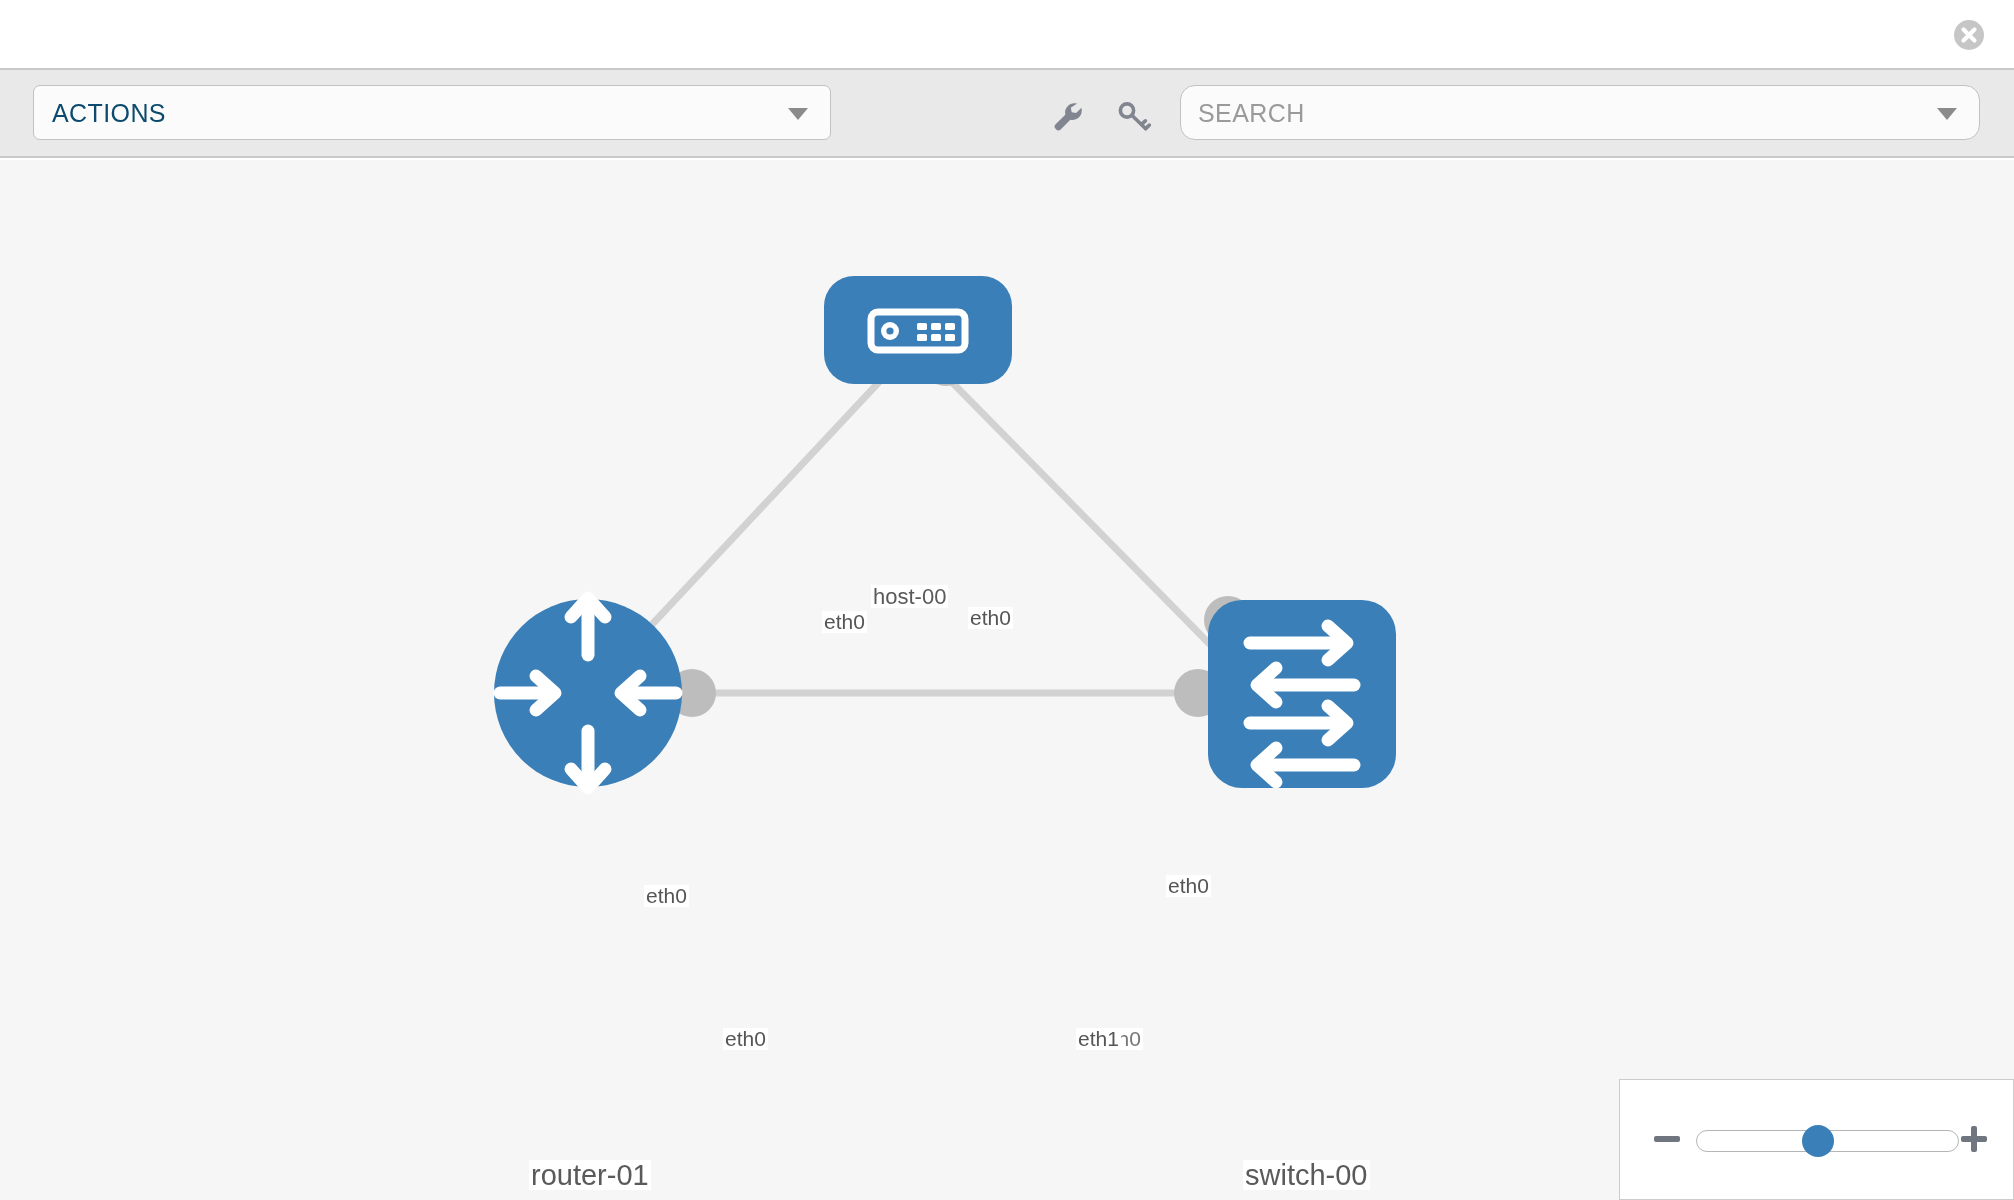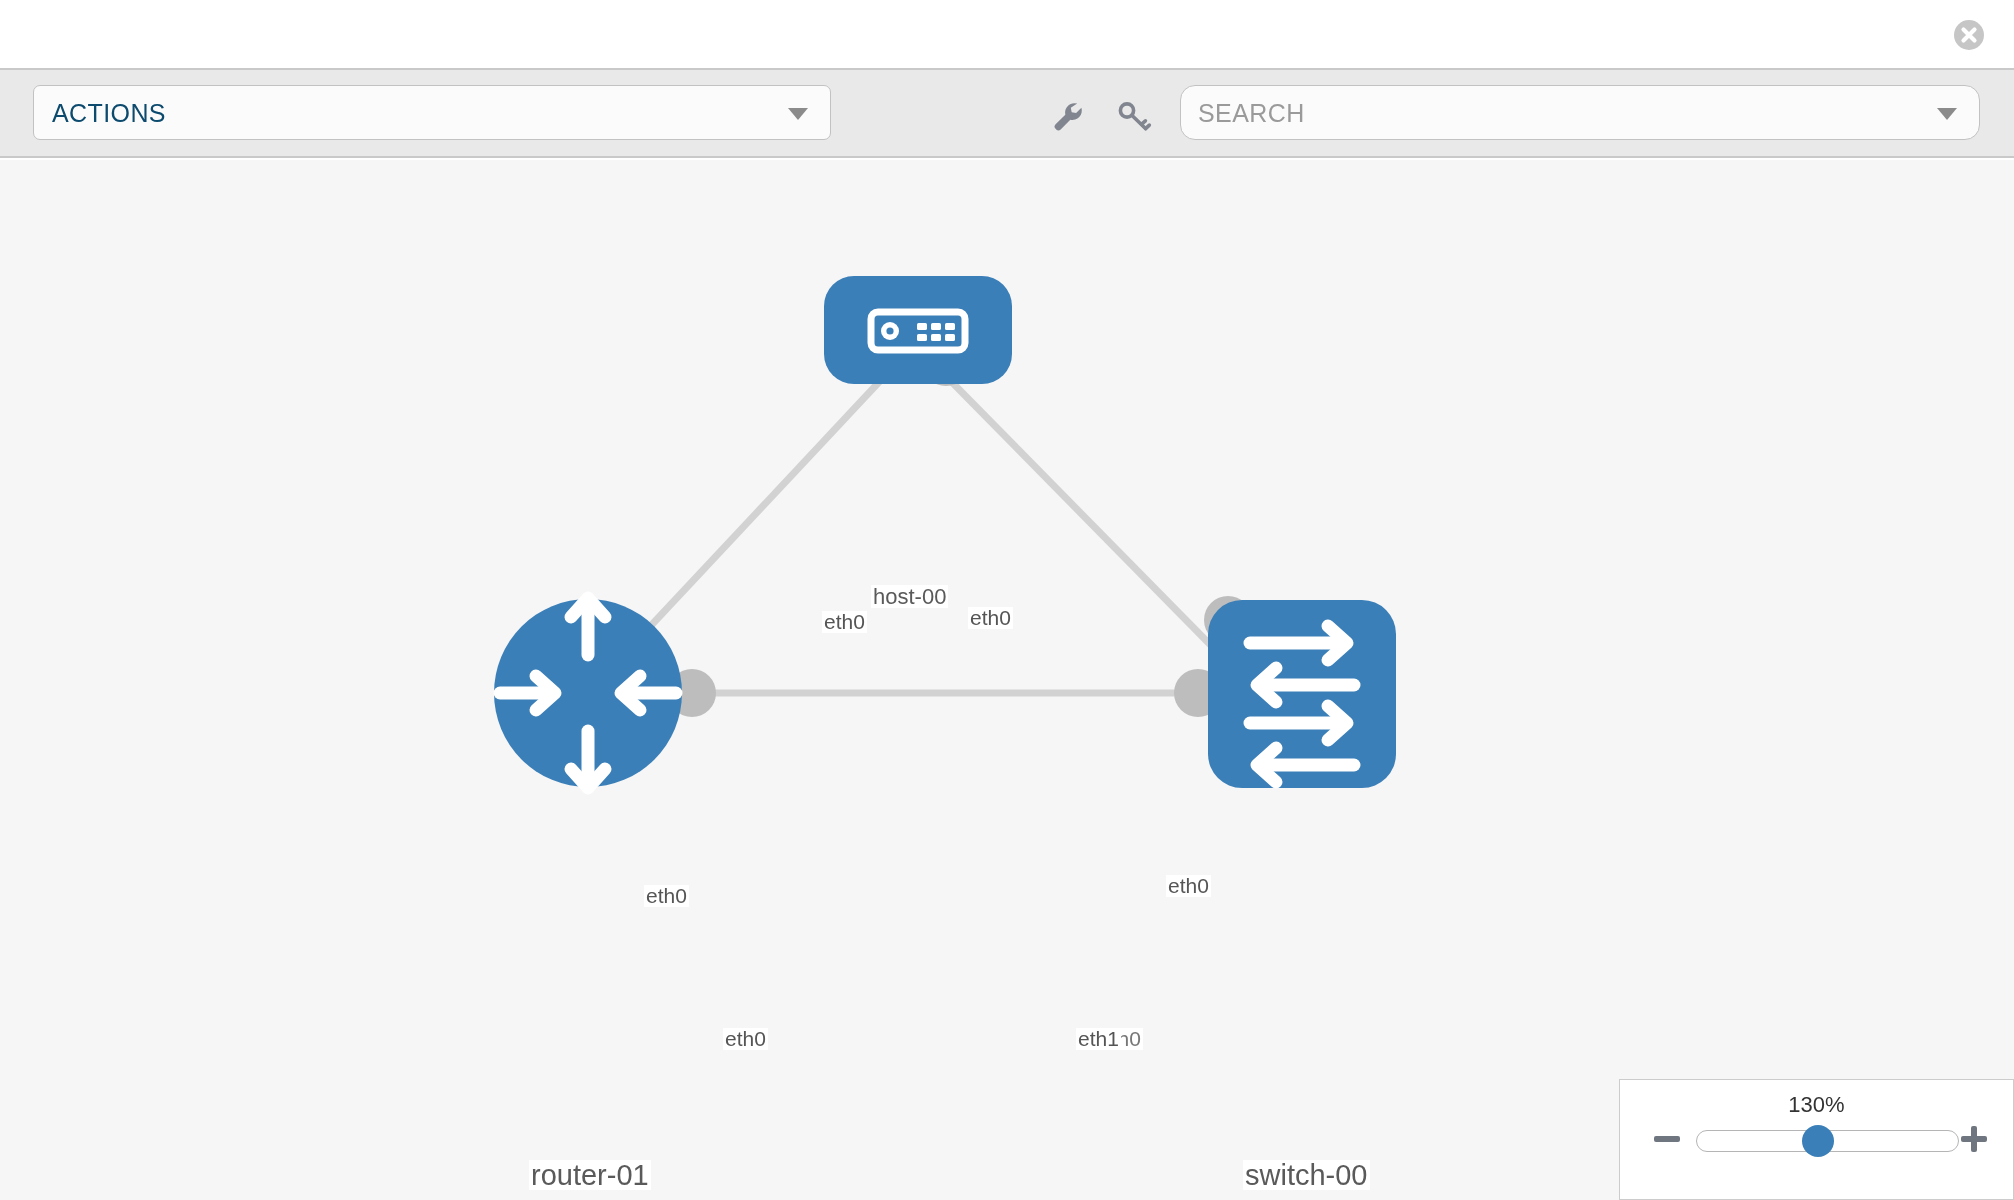--- a/index.html
+++ b/index.html
@@ -308,21 +308,20 @@
     <div class="iface-label" style="left:968px; top:447px;">eth0</div>
     <div class="iface-label" style="left:644px; top:725px;">eth0</div>
     <div class="iface-label" style="left:1166px; top:715px;">eth0</div>
     <div class="iface-label" style="left:723px; top:868px;">eth0</div>
     <div class="iface-label" style="left:1098px; top:868px; color:#777777;">eth0</div>
     <div class="iface-label" style="left:1076px; top:868px;">eth1</div>
 
   </div>
 
   <div class="zoom-panel">
-    <div class="zoom-value">130%</div>
 
     <div class="zoom-minus">
       <svg width="34" height="34" viewBox="0 0 34 34">
         <rect x="4" y="14" width="26" height="6" rx="2" fill="#6f7680"></rect>
       </svg>
     </div>
 
     <div class="zoom-track"></div>
     <div class="zoom-thumb"></div>
 

